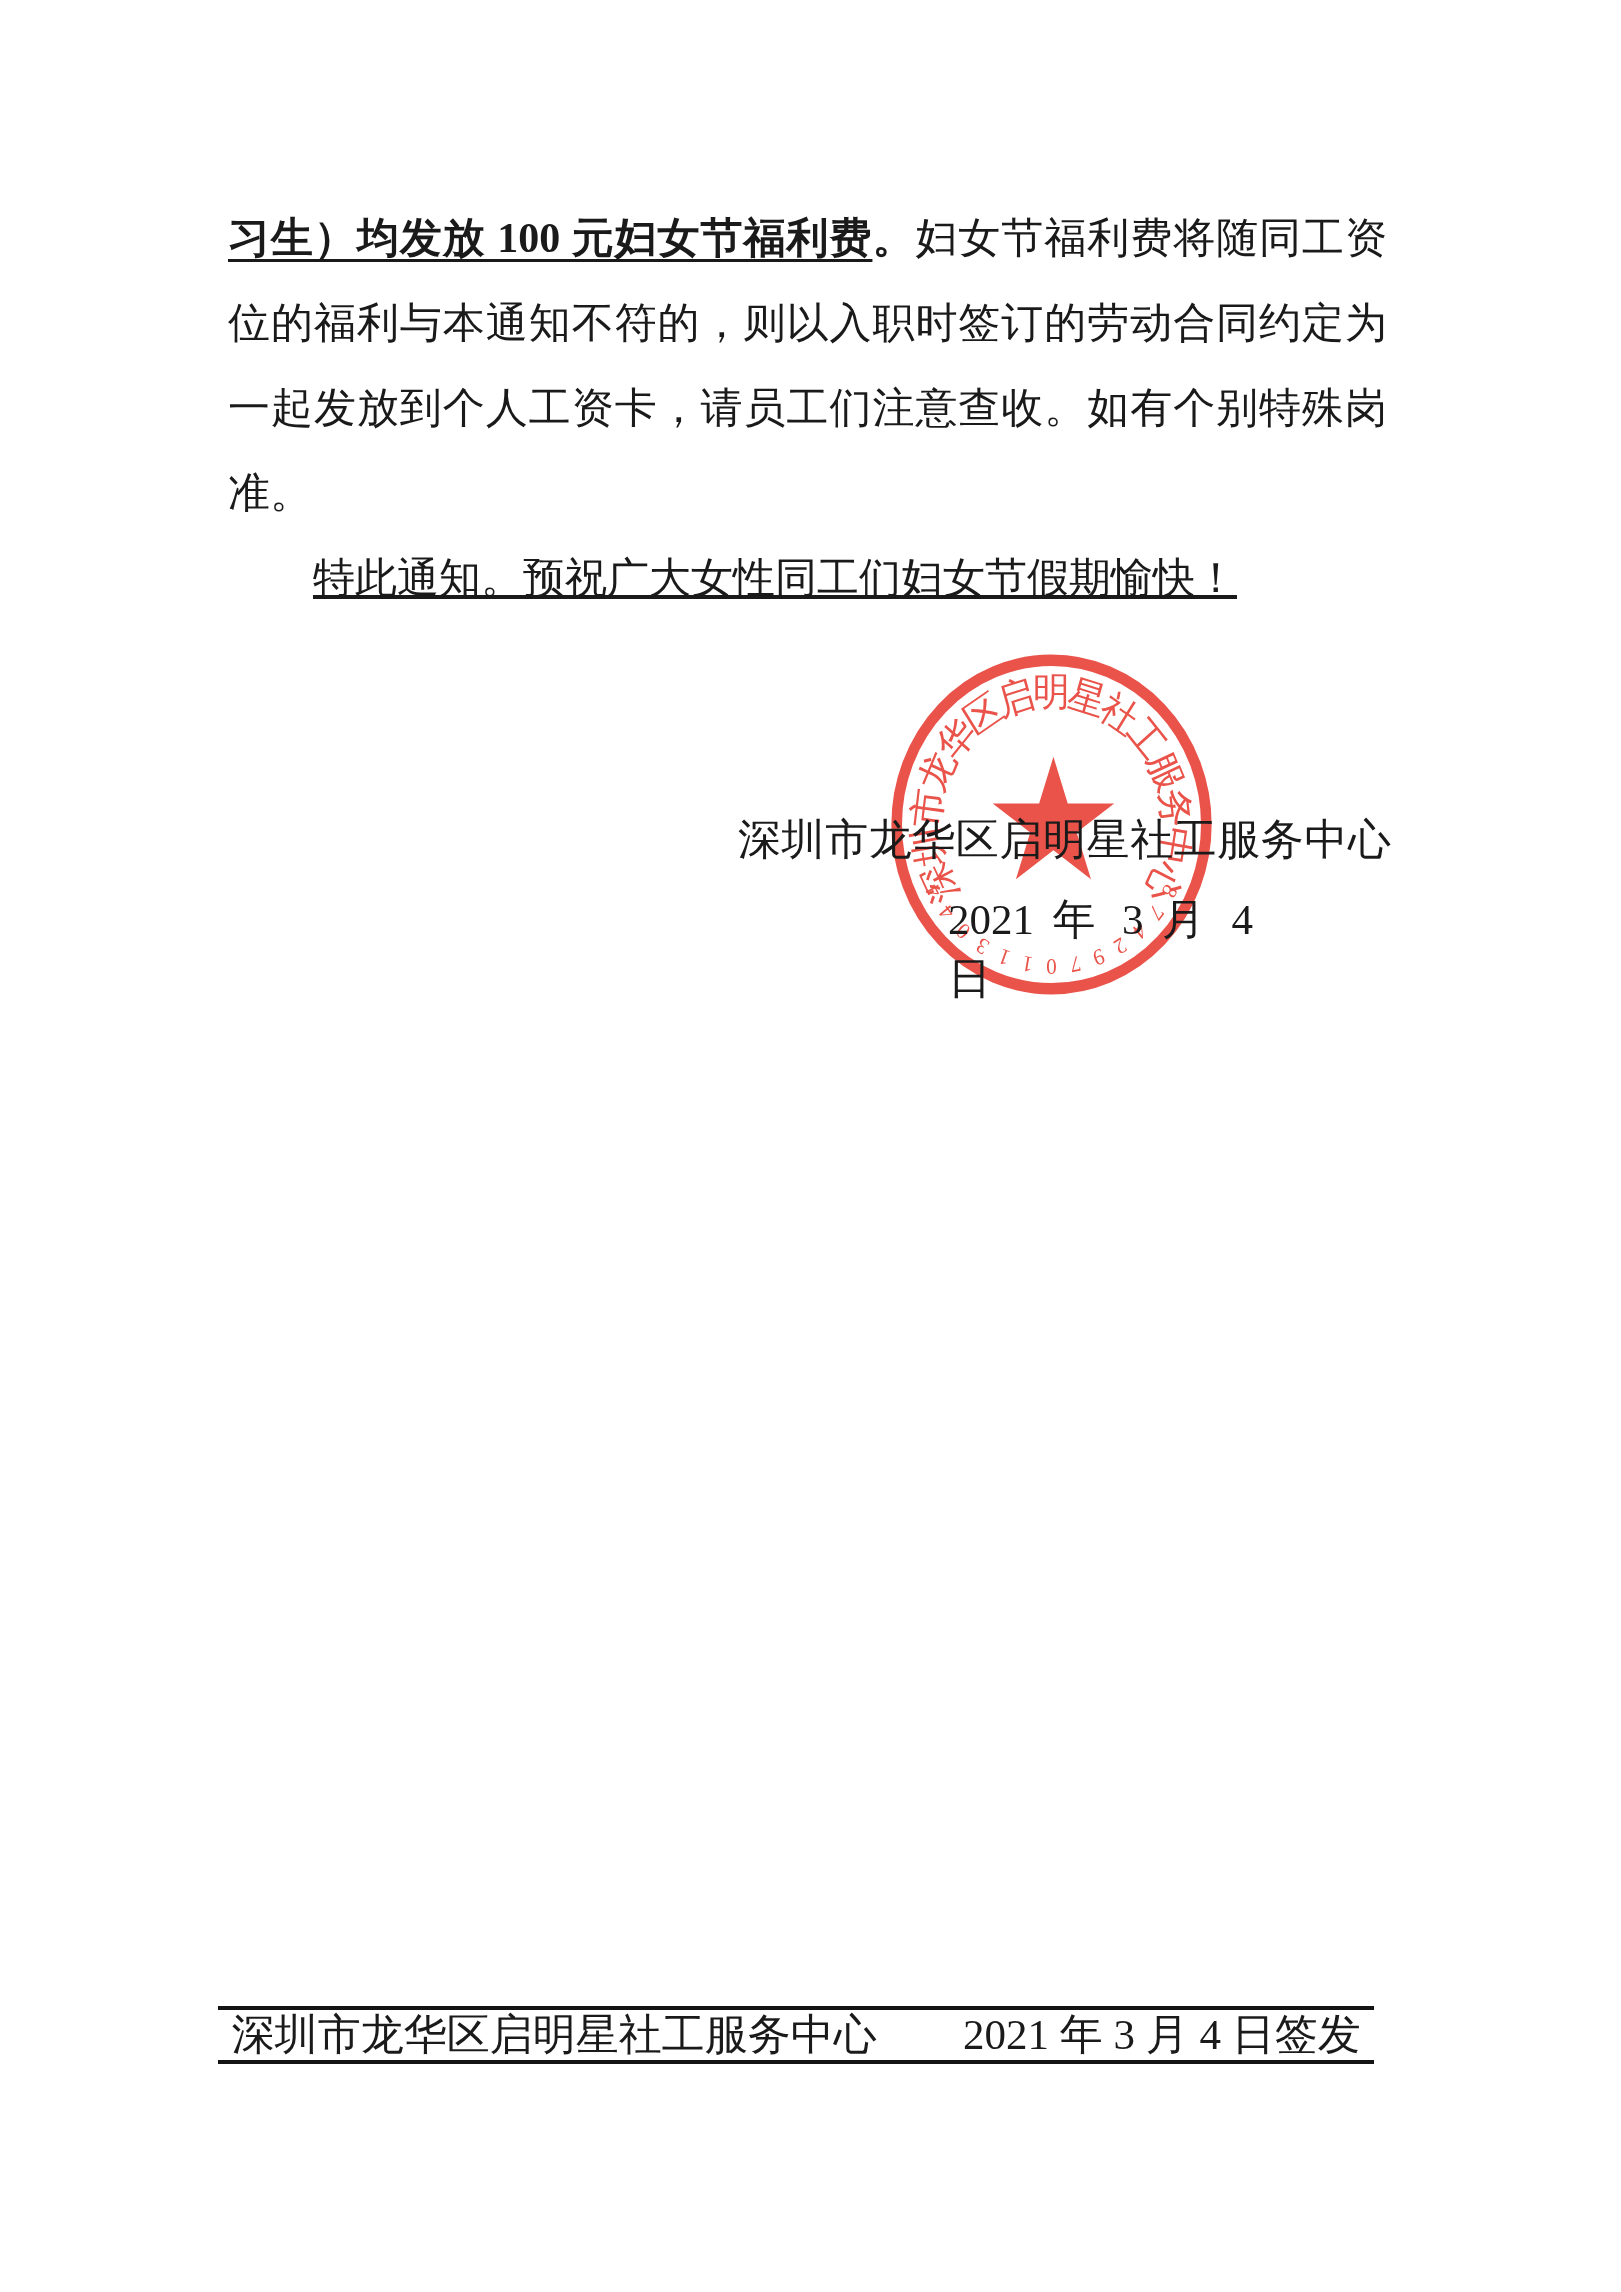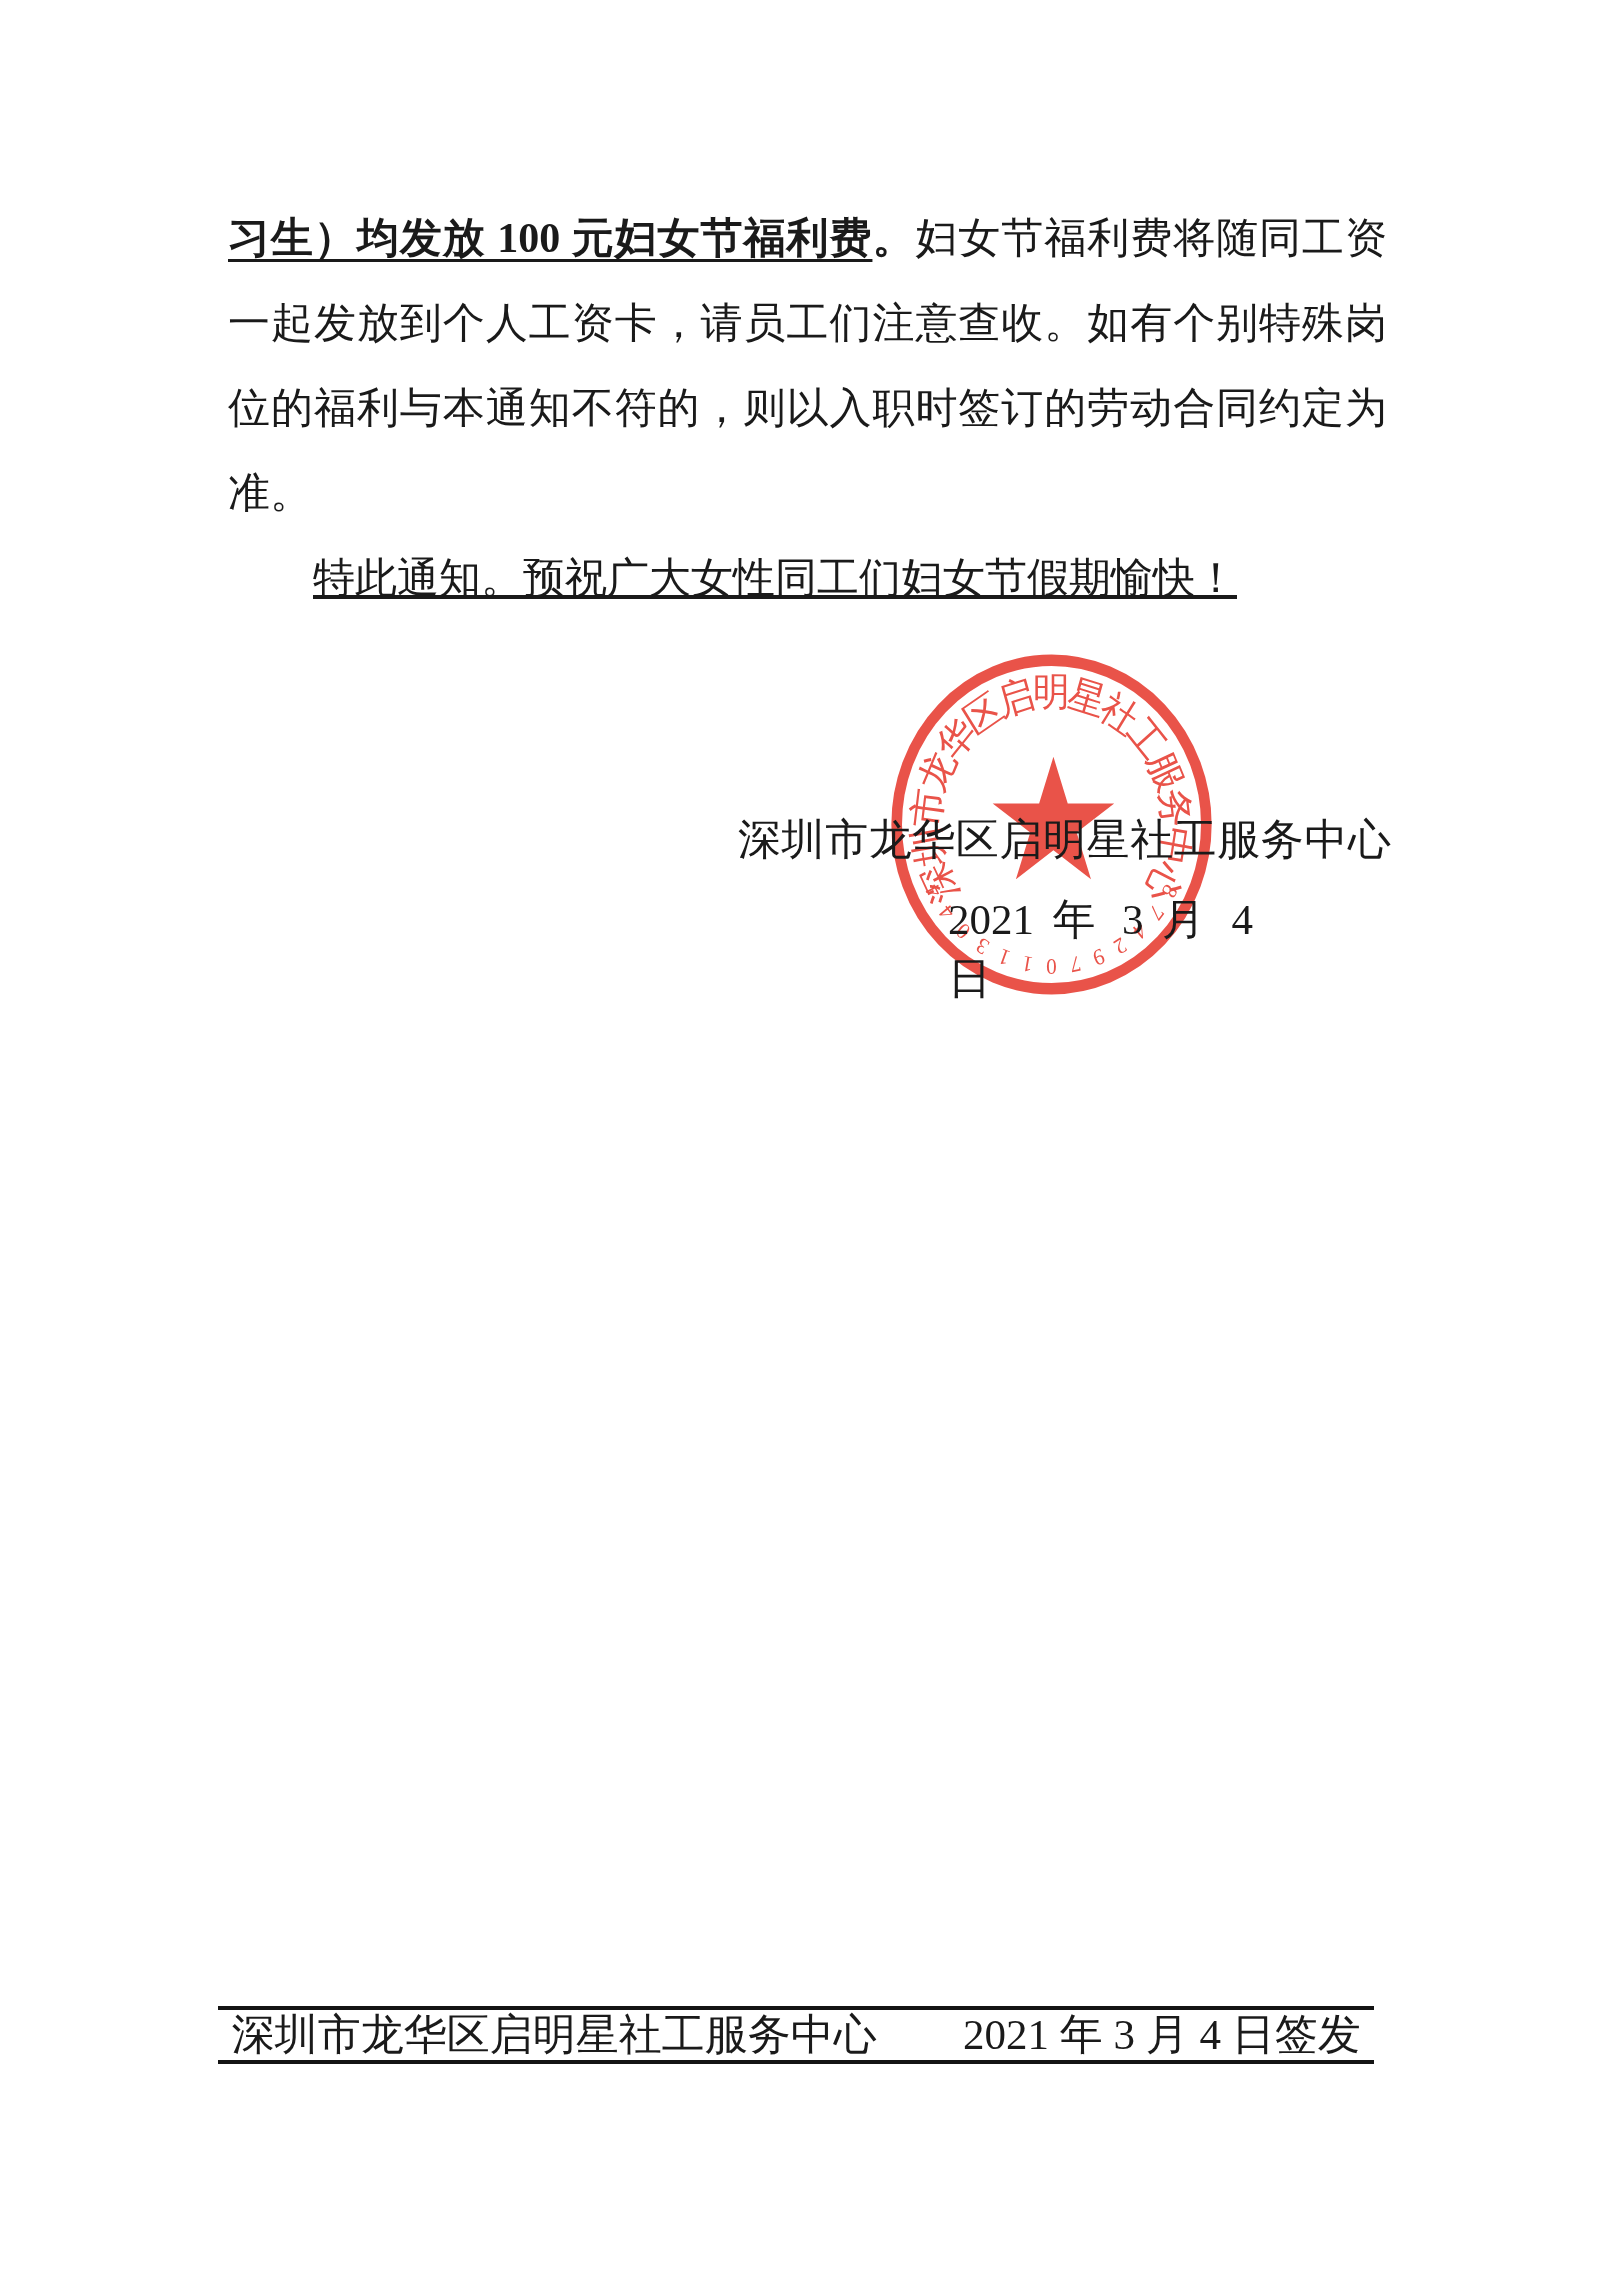--- a/index.html
+++ b/index.html
@@ -30,22 +30,22 @@
     padding:0 13.7px; font-size:43px; }
   .footer-bar span { white-space:nowrap; }
 </style>
 </head>
 <body>
 
 <div class="page">
 
   <div class="body-block">
     <div class="line just"><span class="bu">习生）均发放 100 元妇女节福利费</span><span class="b">。</span><span>妇女节福利费将随同工资</span></div>
+    <div class="line just">位的福利与本通知不符的，则以入职时签订的劳动合同约定为</div>
     <div class="line just">一起发放到个人工资卡，请员工们注意查收。如有个别特殊岗</div>
-    <div class="line just">位的福利与本通知不符的，则以入职时签订的劳动合同约定为</div>
     <div class="line">准。</div>
     <div class="line indent">特此通知。预祝广大女性同工们妇女节假期愉快！</div>
   </div>
 
   <svg class="stamp" id="stamp-svg" viewBox="0 0 340 340" preserveAspectRatio="none" xmlns="http://www.w3.org/2000/svg">
     <circle id="stamp-ring" cx="170" cy="170" r="160" fill="none" stroke-width="11" stroke="#e8463c"></circle>
     <polygon id="stamp-star" points="172,104 186.8,149.6 234.8,149.6 196,177.8 210.8,223.4 172,195.2 133.2,223.4 148,177.8 109.2,149.6 157.2,149.6" fill="#e8463c"></polygon>
   <text x="170" y="54" text-anchor="middle" font-size="38" fill="#e8463c" transform="rotate(-116 170 170)">深</text>
       <text x="170" y="54" text-anchor="middle" font-size="38" fill="#e8463c" transform="rotate(-99.42857142857143 170 170)">圳</text>
       <text x="170" y="54" text-anchor="middle" font-size="38" fill="#e8463c" transform="rotate(-82.85714285714286 170 170)">市</text>

